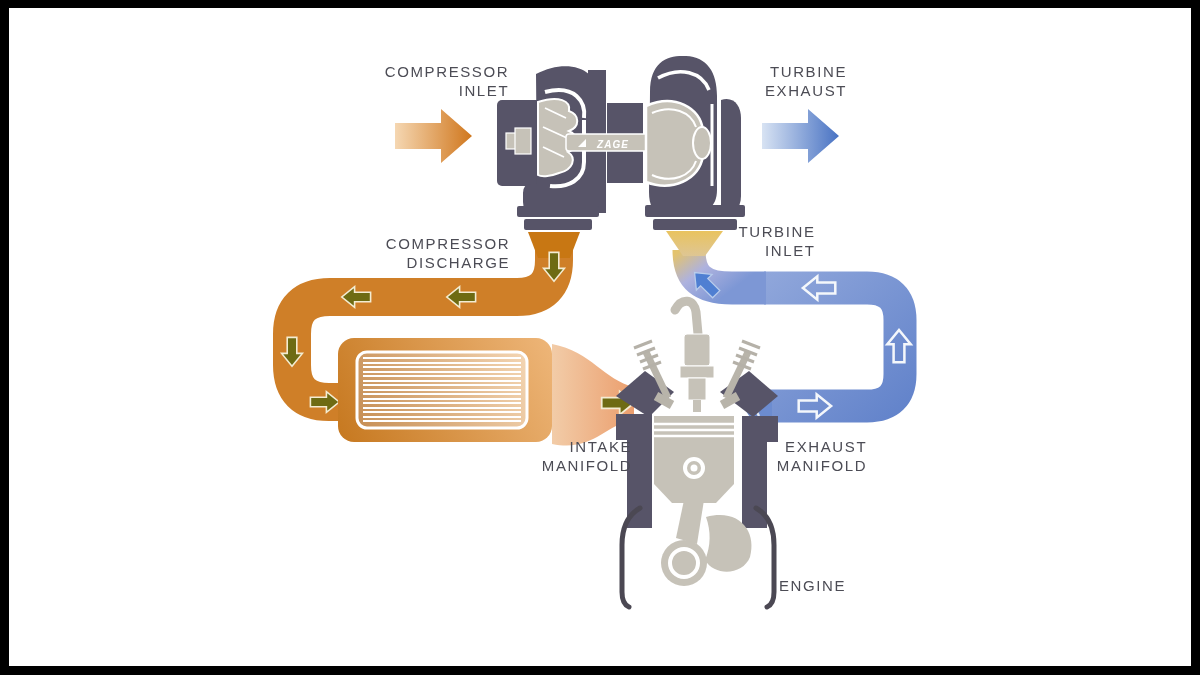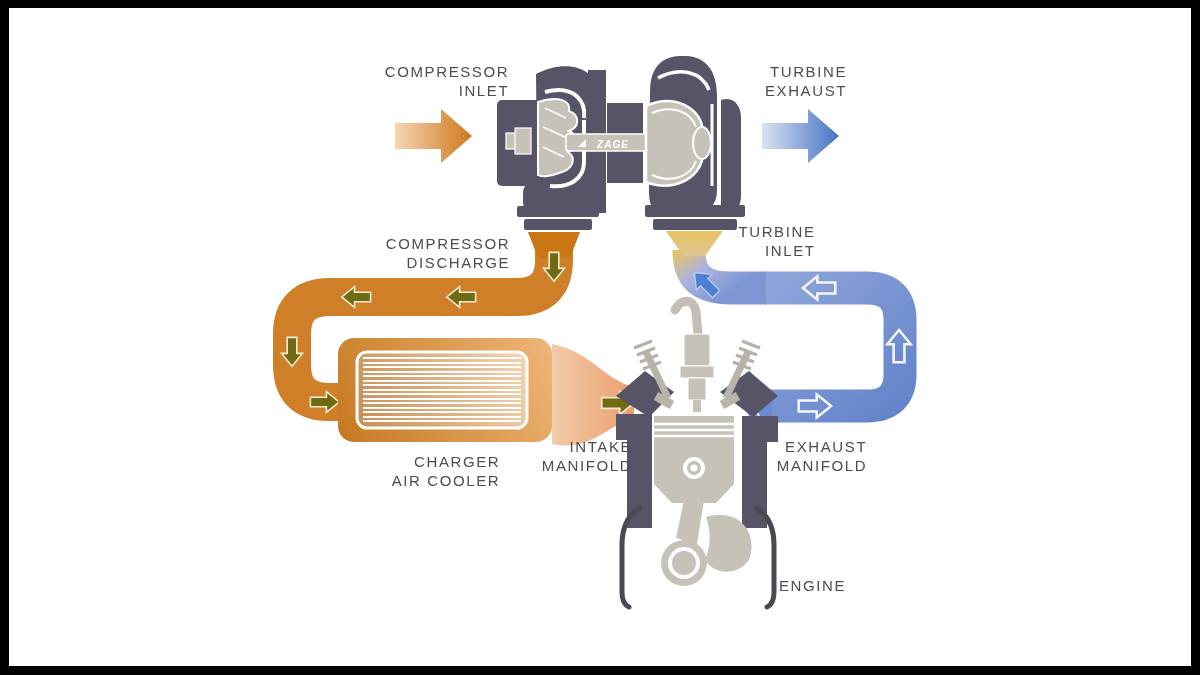--- a/index.html
+++ b/index.html
@@ -207,21 +207,19 @@
 </svg>
 
   <div class="lbl" style="left:447px;top:62px;">COMPRESSOR
 INLET</div>
   <div class="lbl" style="left:806px;top:62px;">TURBINE
 EXHAUST</div>
   <div class="lbl" style="left:448px;top:234px;">COMPRESSOR
 DISCHARGE</div>
   <div class="lbl" style="left:777px;top:222px;">TURBINE
 INLET</div>
-  <div class="lbl" style="left:446px;top:452px;">CHARGER
-AIR COOLER</div>
   <div class="lbl" style="left:587px;top:437px;">INTAKE
 MANIFOLD</div>
   <div class="lbl" style="left:822px;top:437px;">EXHAUST
 MANIFOLD</div>
   <div class="lbl single" style="left:779px;top:576px;">ENGINE</div>
 
 </div>
 
 </body></html>

